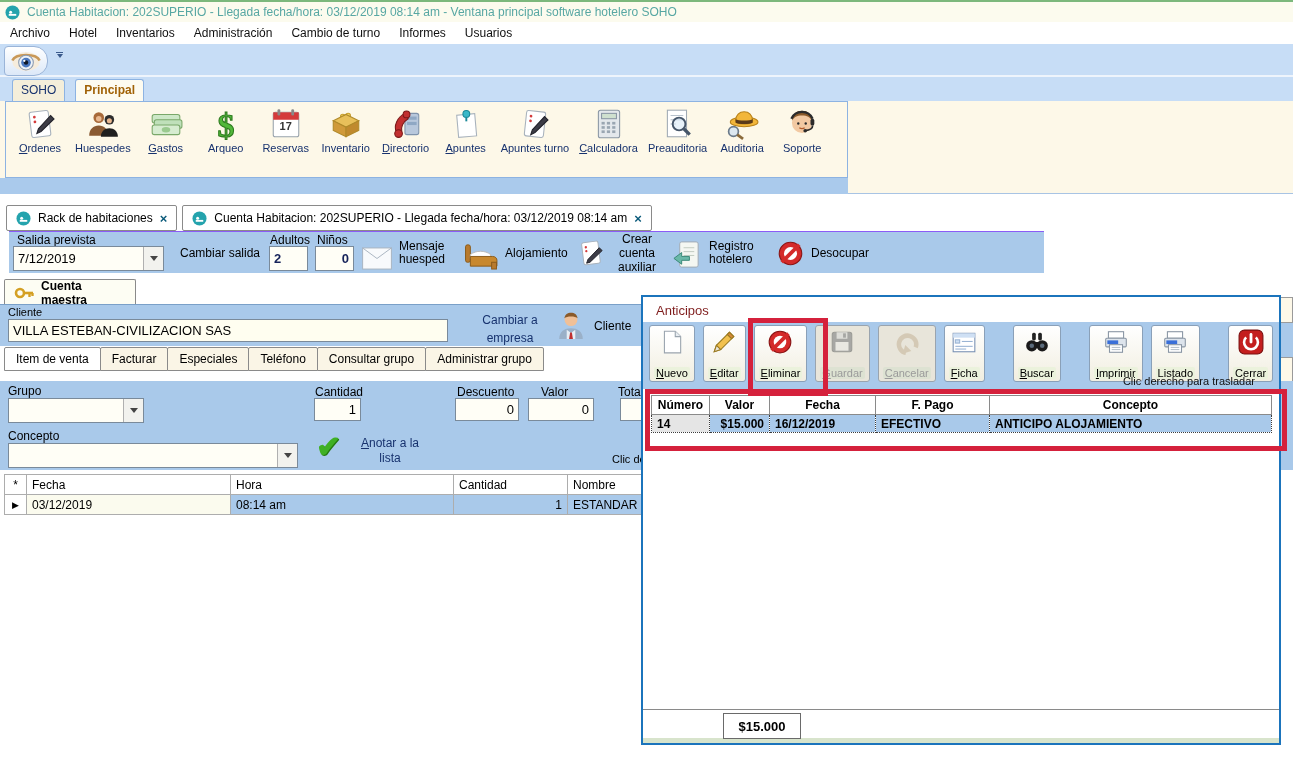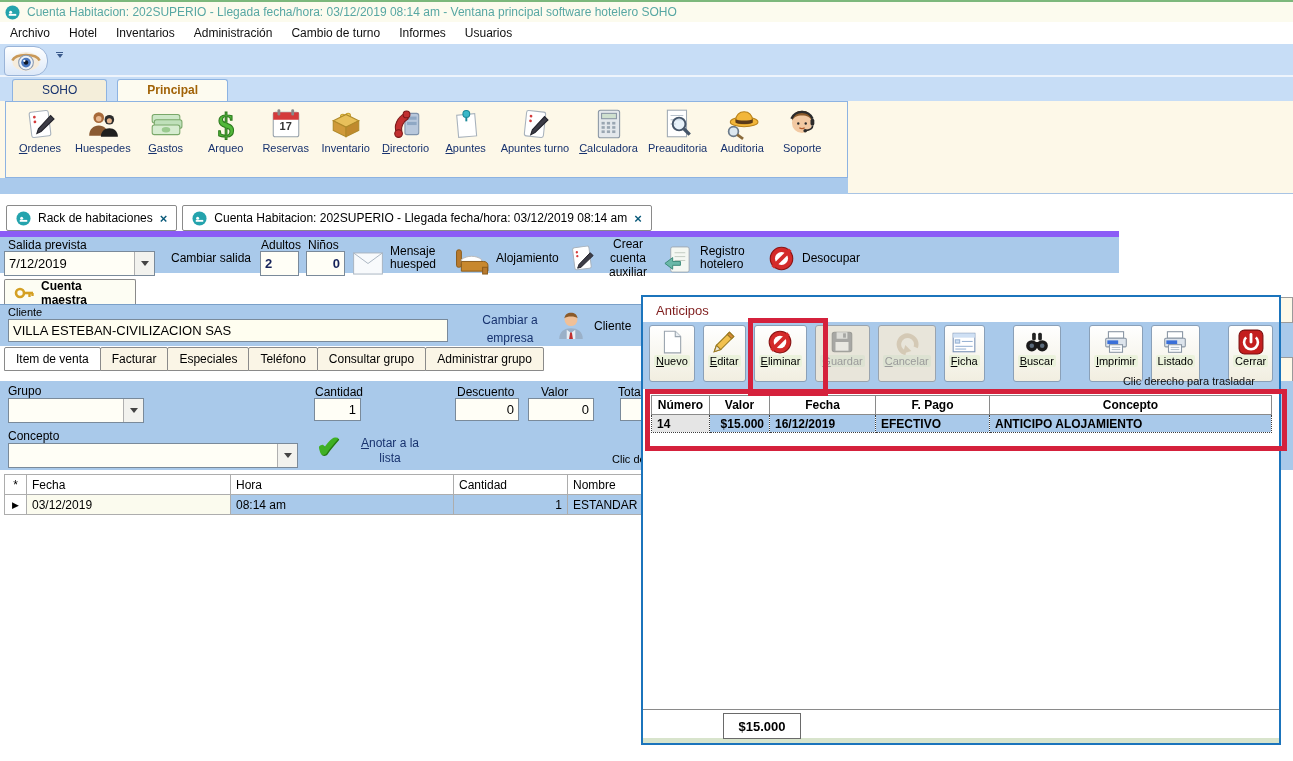--- a/index.html
+++ b/index.html
@@ -24,21 +24,21 @@
   .eyepill{position:absolute;left:4px;top:2px;width:42px;height:28px;background:linear-gradient(#ffffff,#dce8f8);
            border:1px solid #9ab4d8;border-radius:4px 14px 14px 4px;display:flex;align-items:center;justify-content:center}
   .qat-caret{position:absolute;left:56px;top:8px;color:#3a5a8c;font-size:9px;line-height:9px;text-align:center}
   .qat-caret .bar{width:7px;border-top:1px solid #3a5a8c;margin:0 auto 1px}
   .qat-caret .tri{width:0;height:0;border-left:3.5px solid transparent;border-right:3.5px solid transparent;
                   border-top:4px solid #3a5a8c;margin:0 auto}
 
   
   .tabrow{left:0;top:77px;width:1293px;height:24px;background:#c7ddf6;display:flex;align-items:flex-end;
           gap:10px;padding-left:12px;box-sizing:border-box}
-  .rtab{height:21px;line-height:21px;padding:0 29px;font-size:12px;border:1px solid #8db3e2;border-bottom:none;
+  .rtab{height:21px;line-height:21px;padding:0 8px;font-size:12px;border:1px solid #8db3e2;border-bottom:none;
         border-radius:3px 3px 0 0;background:#f4eeda;color:#17326e}
   .rtab.active{background:#fdfbf0;font-weight:bold;color:#a16207}
 
   
   .ribbonband{left:0;top:101px;width:1293px;height:93px;background:#fdf8e8;border-bottom:1px solid #a8c4e4;box-sizing:border-box}
   .ribbonpanel{position:absolute;left:5px;top:0;width:843px;height:77px;border:1px solid #8db3e2;background:#fdf8e8;
                box-sizing:border-box;display:flex;align-items:flex-start;padding:5px 2px 0 4px}
   .bluestrip{position:absolute;left:0;top:77px;width:848px;height:16px;background:#aacaec}
   .ritem{display:flex;flex-direction:column;align-items:center;padding:0 5px;min-width:50px;
          font-size:11px;color:#17326e;text-align:center;line-height:13px}
@@ -46,21 +46,21 @@
   .fl::first-letter{text-decoration:underline}
   .cal-num{position:absolute;left:0;top:13px;width:34px;text-align:center;font-size:11px;font-weight:bold;color:#333}
 
   
   .doctabs{left:6px;top:205px;display:flex;gap:5px}
   .dtab{height:24px;border:1px solid #8a8a8a;background:#fff;display:flex;align-items:center;gap:7px;
         padding:0 9px;font-size:12px;border-radius:2px}
   .dtab .close{color:#0a5a7a;font-weight:bold;font-size:13px}
 
   
-  .roomtoolbar{left:0;top:231px;width:1119px;height:42px;background:#a9c9ea;border-top:6px solid #8b5cf6;box-sizing:border-box}
+  .roomtoolbar{left:9px;top:231px;width:1035px;height:42px;background:#a9c9ea;border-top:1px solid #8b5cf6;box-sizing:border-box}
   .rt-label{position:absolute;font-size:12px;color:#000}
   .tbx{background:#fffef6;border:1px solid #7a8a9a;box-sizing:border-box;font-size:13px;
        display:flex;align-items:center;padding:0 4px}
   .combo{background:#fffef6;border:1px solid #7a8a9a;box-sizing:border-box;font-size:13px;
          display:flex;align-items:center;justify-content:space-between;padding-left:4px}
   .combo .cbtn{width:19px;align-self:stretch;border-left:1px solid #b0b0b0;background:#f2f2ee;
                display:flex;align-items:center;justify-content:center}
   .tri-dn{width:0;height:0;border-left:4px solid transparent;border-right:4px solid transparent;border-top:5px solid #444}
   .numval{font-weight:bold;color:#16235a}
 
@@ -91,21 +91,21 @@
   .frag{box-sizing:border-box}
 
   
   .dialog{left:641px;top:295px;width:640px;height:450px;background:#fff;border:2px solid #1b74bc;
           box-sizing:border-box;z-index:10;box-shadow:inset 0 -5px 0 #d8e4cc}
   .dlg-title{position:absolute;left:13px;top:6px;font-size:13px;color:#7f1d1d}
   .dlg-toolbar{position:absolute;left:0;top:25px;width:100%;height:67px;background:#a9c9ea;
                display:flex;align-items:flex-start;padding:3px 0 0 6px;box-sizing:border-box}
   .dbtn{height:57px;margin-right:8px;border:1px solid #8aa0b8;border-radius:3px;
         background:linear-gradient(#ffffff,#f1eee0);display:inline-flex;flex-direction:column;
-        align-items:center;justify-content:space-between;padding:3px 4px 14px;box-sizing:border-box}
+        align-items:center;justify-content:space-between;padding:3px 4px 2px;box-sizing:border-box}
   .dbtn .bicon{width:26px;height:26px}
   .dbtn .blabel{font-size:11px;background:#ebf2dc;align-self:stretch;text-align:center;border-radius:2px;
                 padding:0 2px;white-space:nowrap}
   .dbtn .blabel::first-letter{text-decoration:underline}
   .dbtn .blabel.nofl::first-letter{text-decoration:none}
   .dbtn.disabled{background:#e8e5da;border-color:#9aa4ae}
   .dbtn.disabled .bicon{opacity:.4;filter:grayscale(70%)}
   .dbtn.disabled .blabel{background:#dde2d2;color:#9a9a9a}
   .gap20{margin-left:20px}
   .dlg-hint{position:absolute;right:24px;top:78px;font-size:11px;color:#101010}

